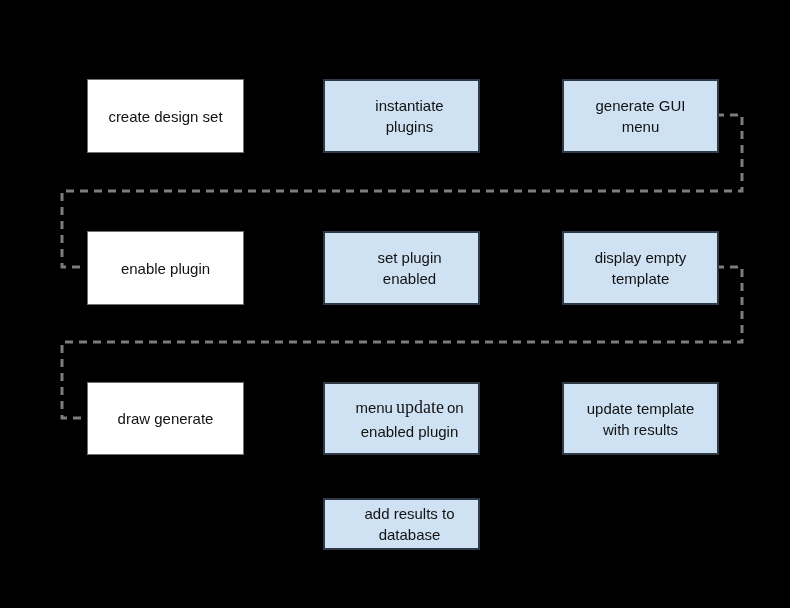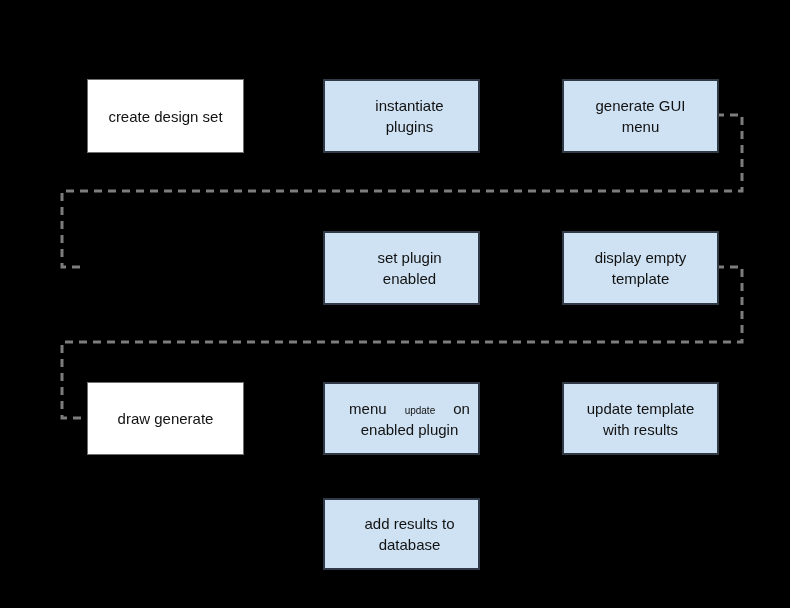--- a/index.html
+++ b/index.html
@@ -45,29 +45,29 @@
   }
   .node.white {
     background: #ffffff;
     border: 1px solid #6e6e6e;
   }
   .node.blue {
     background: #cfe2f3;
     border: 2px solid #2f3a46;
   }
   .code {
-    font-family: Liberation Sans, sans-serif;
-    font-size: 10px;
-    margin: 0 18px;
+    font-family: Liberation Serif, serif;
+    font-size: 18px;
+    margin: 0 3px;
   }
   
   .r1 { top: 79px; }
   .r2 { top: 231px; }
   .r3 { top: 382px; height: 73px; }
-  .r4 { top: 498px; height: 72px; }
+  .r4 { top: 498px; height: 52px; }
   .c1 { left: 87px; }
   .c2 { left: 323px; padding-left: 32px; }
   .c3 { left: 562px; }
 </style>
 </head>
 <body>
 
 <div class="canvas">
 
   <svg class="connector-layer" viewBox="0 0 790 608" xmlns="http://www.w3.org/2000/svg">
@@ -80,20 +80,23 @@
   </div>
 
   <div class="node blue r1 c2">
     <span>instantiate plugins</span>
   </div>
 
   <div class="node blue r1 c3">
     <span>generate GUI menu</span>
   </div>
 
+  <div class="node white r2 c1">
+    <span>enable plugin</span>
+  </div>
 
   <div class="node blue r2 c3">
     <span>display empty template</span>
   </div>
 
   <div class="node blue r2 c2">
     <span>set plugin enabled</span>
   </div>
 
   <div class="node white r3 c1">

